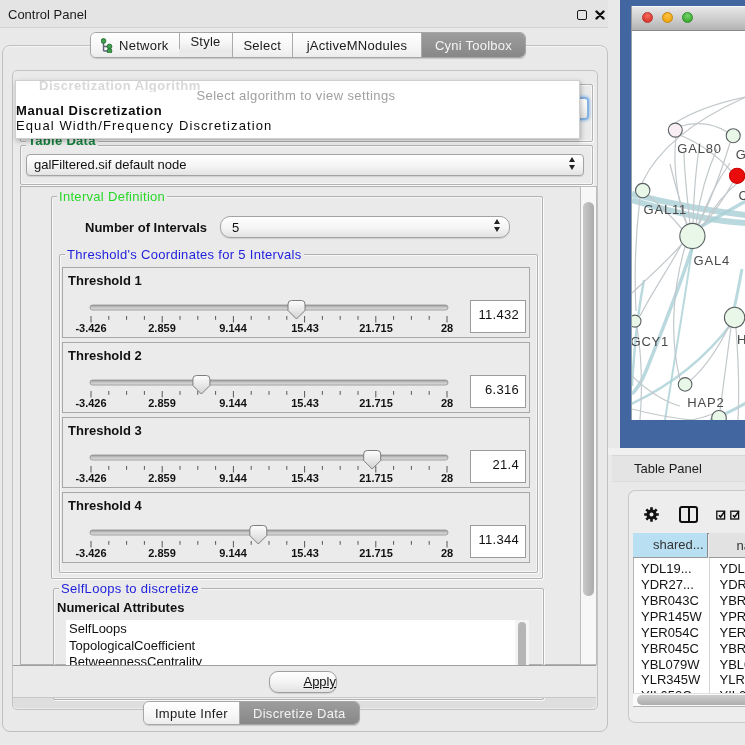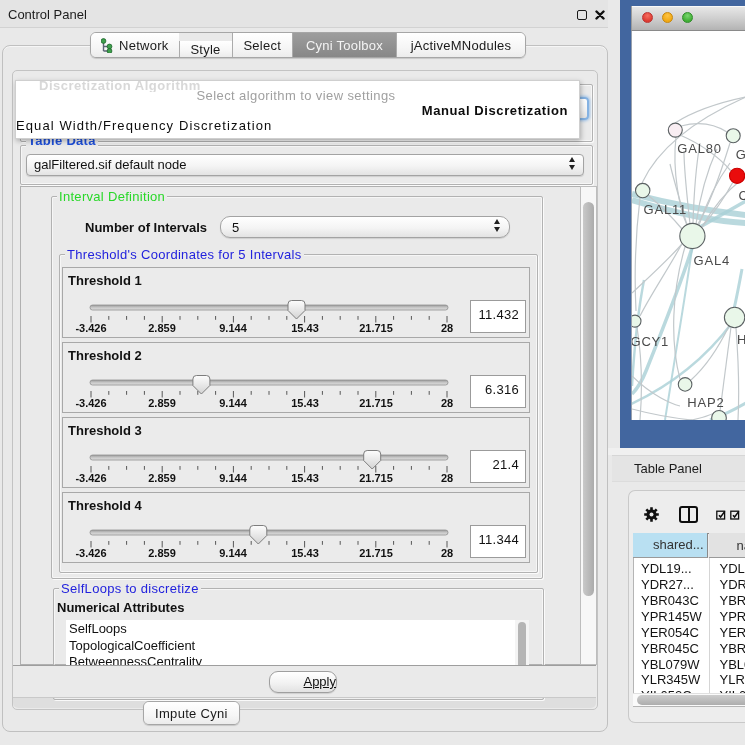--- a/index.html
+++ b/index.html
@@ -18,44 +18,44 @@
 
 <div class="abs" style="left:0;top:0;width:608px;height:27px;background:#e4e4e4;border-bottom:1px solid #d2d2d2;"></div>
 <div class="abs" style="left:8px;top:7px;font-size:13px;color:#1c1c1c;">Control Panel</div>
 <div class="abs" style="left:577px;top:10px;width:8px;height:8px;border:1.6px solid #1a1a1a;border-radius:2px;"></div>
 <svg class="abs" style="left:595px;top:10px" width="10" height="10" viewBox="0 0 10 10">
 <path d="M1.5 1.5 L8.5 8.5 M8.5 1.5 L1.5 8.5" stroke="#111" stroke-width="2.4" stroke-linecap="round"></path>
   </svg>
 <div class="abs" style="left:2px;top:45px;width:604px;height:685px;border:1px solid #c0c0c0;border-radius:8px;background:#e9e9e9;box-shadow:inset 0 1px 0 rgba(255,255,255,.6);"></div>
 <div class="abs" style="left:12px;top:70px;width:584px;height:638px;border:1px solid #c3c3c3;border-radius:5px;background:#eaeaea;"></div>
 <div class="abs" style="left:13px;top:698px;width:583px;height:10px;background:#dedede;border-radius:0 0 5px 5px;"></div>
-<div class="abs" style="left:90px;top:32px;height:24px;display:flex;border:1px solid #a6a6a6;border-radius:6px;overflow:hidden;box-shadow:0 1px 1px rgba(0,0,0,.15);align-items:flex-end;">
+<div class="abs" style="left:90px;top:32px;height:24px;display:flex;border:1px solid #a6a6a6;border-radius:6px;overflow:hidden;box-shadow:0 1px 1px rgba(0,0,0,.15);">
 <div style="width:87.5px;height:24px;background:linear-gradient(#ffffff,#f6f6f6 60%,#ececec);color:#1a1a1a;font-size:13px;letter-spacing:0.25px;display:flex;align-items:center;justify-content:center;box-sizing:border-box;"><svg width="13" height="15" viewBox="0 0 13 15" style="margin-right:5px;">
         <path d="M2.5 4 V13 M2.5 8.5 H7 M2.5 13 H7" stroke="#5c6675" stroke-width="1.4" fill="none"></path>
         <circle cx="2.5" cy="3" r="2.4" fill="#3ea04c" stroke="#1c6329" stroke-width="0.8"></circle>
         <circle cx="8.5" cy="8.5" r="2.4" fill="#3ea04c" stroke="#1c6329" stroke-width="0.8"></circle>
         <circle cx="8.5" cy="13" r="2.4" fill="#3ea04c" stroke="#1c6329" stroke-width="0.8"></circle>
       </svg>Network</div>
 <div style="width:53px;height:16px;border-left:1px solid #ababab;background:linear-gradient(#ffffff,#f6f6f6 60%,#ececec);color:#1a1a1a;font-size:13px;letter-spacing:0.25px;display:flex;align-items:center;justify-content:center;box-sizing:border-box;">Style</div>
 <div style="width:60.5px;height:24px;border-left:1px solid #ababab;background:linear-gradient(#ffffff,#f6f6f6 60%,#ececec);color:#1a1a1a;font-size:13px;letter-spacing:0.25px;display:flex;align-items:center;justify-content:center;box-sizing:border-box;">Select</div>
+<div style="width:129px;height:24px;border-left:1px solid #ababab;background:linear-gradient(#ffffff,#f6f6f6 60%,#ececec);color:#1a1a1a;font-size:13px;letter-spacing:0.25px;display:flex;align-items:center;justify-content:center;box-sizing:border-box;">jActiveMNodules</div>
 <div style="width:104px;height:24px;border-left:1px solid #ababab;background:linear-gradient(#9d9d9d,#878787);color:#f4f4f4;font-size:13px;letter-spacing:0.25px;display:flex;align-items:center;justify-content:center;box-sizing:border-box;">Cyni Toolbox</div>
-<div style="width:129px;height:24px;border-left:1px solid #ababab;background:linear-gradient(#ffffff,#f6f6f6 60%,#ececec);color:#1a1a1a;font-size:13px;letter-spacing:0.25px;display:flex;align-items:center;justify-content:center;box-sizing:border-box;">jActiveMNodules</div>
 </div>
 <div class="abs etch" style="left:20px;top:84px;width:571px;height:56px;"></div>
 <div class="abs combo" style="left:28px;top:97px;width:557px;height:19px;border:2px solid #85b2e2;box-shadow:0 0 3px 1px #9cc1e8;"></div>
 <div class="abs etch" style="left:20px;top:145px;width:571px;height:38px;"></div>
-<div class="gtitle" style="left:26px;top:134px;font-weight:bold;color:#1d4ed8;">Table Data</div>
+<div class="gtitle" style="left:26px;top:134px;font-weight:bold;color:#15803d;">Table Data</div>
 <div class="abs combo" style="left:26px;top:154px;width:556px;height:20px;"></div>
 <div class="abs t13" style="left:34px;top:157px;">galFiltered.sif default node</div>
 <span class="ar arup abs" style="left:569px;top:157px;"></span>
 <span class="ar ardn abs" style="left:569px;top:165px;"></span>
 <div class="abs" style="left:15px;top:80px;width:563px;height:57px;background:#ffffff;border:1px solid #cfcfcf;box-shadow:1px 2px 5px rgba(0,0,0,.28);"></div>
 <div class="abs" style="left:27px;top:78px;width:540px;height:14px;font-size:13px;font-weight:bold;letter-spacing:0.5px;color:#d8d8d8;overflow:hidden;margin-left:12px;">Discretization Algorithm</div>
 <div class="abs" style="left:15px;top:88px;width:562px;height:15px;font-size:13px;letter-spacing:0.4px;color:#a0a0a0;text-align:center;overflow:hidden;">Select algorithm to view settings</div>
-<div class="abs" style="left:16px;top:103px;width:552px;height:16px;font-size:13px;font-weight:bold;letter-spacing:0.6px;color:#0c0c0c;text-align:right;">Manual Discretization</div>
+<div class="abs" style="left:16px;top:103px;width:552px;height:16px;font-size:13px;font-weight:bold;letter-spacing:0.6px;color:#0c0c0c;">Manual Discretization</div>
 <div class="abs" style="left:16px;top:118px;width:552px;height:16px;font-size:13px;letter-spacing:1.1px;color:#0c0c0c;">Equal Width/Frequency Discretization</div>
 <div class="abs" style="left:20px;top:186px;width:560px;height:479px;border:1px solid #b0b0b0;border-right:none;background:#eaeaea;box-sizing:border-box;"></div>
 <div class="abs" style="left:580px;top:186px;width:17px;height:479px;background:#f7f7f7;border:1px solid #bdbdbd;box-sizing:border-box;"></div>
 <div class="abs" style="left:583px;top:202px;width:11px;height:394px;background:linear-gradient(90deg,#c9c9c9,#ababab);border-radius:6px;"></div>
 <div class="abs etch" style="left:51px;top:196px;width:490px;height:381px;"></div>
 <div class="gtitle" style="left:57px;top:190px;color:#28d828;">Interval Definition</div>
 <div class="abs b13" style="left:85px;top:220px;">Number of Intervals</div>
 <div class="abs combo" style="left:220px;top:216px;width:288px;height:20px;border-radius:10px;"></div>
 <div class="abs t13" style="left:232px;top:220px;">5</div>
 <span class="ar arup abs" style="left:494px;top:219px;"></span>
@@ -144,21 +144,22 @@
 <div class="abs b13" style="left:57px;top:600px;">Numerical Attributes</div>
 <div class="abs" style="left:66px;top:620px;width:449px;height:45px;background:#fff;"></div>
 <div class="abs t13" style="left:69px;top:621px;">SelfLoops</div>
 <div class="abs t13" style="left:69px;top:638px;">TopologicalCoefficient</div>
 <div class="abs t13" style="left:69px;top:654px;">BetweennessCentrality</div>
 <div class="abs" style="left:515px;top:620px;width:14px;height:45px;background:#f4f4f4;"></div>
 <div class="abs" style="left:518px;top:622px;width:8px;height:43px;background:#b5b5b5;border-radius:4px 4px 0 0;"></div>
 <div class="abs" style="left:13px;top:665px;width:583px;height:33px;background:#eaeaea;border-top:1px solid #9e9e9e;border-bottom:1px solid #c9c9c9;box-sizing:border-box;"></div>
 <div class="abs" style="left:269px;top:671px;width:66px;height:20px;border:1px solid #9f9f9f;border-radius:9px;background:linear-gradient(#ffffff,#f2f2f2 55%,#e2e2e2);text-align:right;line-height:19px;font-size:13px;color:#111;box-shadow:0 1px 1px rgba(0,0,0,.12);text-decoration:underline;">Apply</div>
 <div class="abs" style="left:143px;top:701px;height:22px;display:flex;border:1px solid #a6a6a6;border-radius:6px;overflow:hidden;box-shadow:0 1px 1px rgba(0,0,0,.15);">
-<div style="width:94.8px;height:22px;background:linear-gradient(#ffffff,#f6f6f6 60%,#ececec);color:#1a1a1a;font-size:13px;letter-spacing:0.3px;display:flex;align-items:center;justify-content:center;box-sizing:border-box;">Impute Cyni</div>
+<div style="width:94.8px;height:22px;background:linear-gradient(#ffffff,#f6f6f6 60%,#ececec);color:#1a1a1a;font-size:13px;letter-spacing:0.3px;display:flex;align-items:center;justify-content:center;box-sizing:border-box;">Impute Infer</div>
+<div style="width:120px;height:22px;border-left:1px solid #ababab;background:linear-gradient(#9d9d9d,#878787);color:#f4f4f4;font-size:13px;letter-spacing:0.3px;display:flex;align-items:center;justify-content:center;box-sizing:border-box;">Discretize Data</div>
 </div>
 <div class="abs" style="left:620px;top:0;width:125px;height:448px;background:#42669f;"></div>
 <div class="abs" style="left:608px;top:448px;width:137px;height:7px;background:#f0f0f0;"></div>
 <div class="abs" style="left:631px;top:6px;width:114px;height:25px;background:linear-gradient(#e9e9e9,#cdcdcd 55%,#b3b3b3);border-bottom:1px solid #8a8a8a;border-left:1px solid #9a9a9a;box-sizing:border-box;box-shadow:inset 0 1px 0 #f8f8f8;"></div>
 <div class="abs" style="left:641.5px;top:12px;width:11px;height:11px;border-radius:50%;background:radial-gradient(circle at 50% 30%,#f66d60,#dc3a30 70%);border:0.8px solid #b33;box-sizing:border-box;"></div>
 <div class="abs" style="left:661.5px;top:12px;width:11px;height:11px;border-radius:50%;background:radial-gradient(circle at 50% 30%,#fdc344,#f0a812 70%);border:0.8px solid #c8860a;box-sizing:border-box;"></div>
 <div class="abs" style="left:681.5px;top:12px;width:11px;height:11px;border-radius:50%;background:radial-gradient(circle at 50% 30%,#7ad66f,#3fae34 70%);border:0.8px solid #2f8c2a;box-sizing:border-box;"></div>
 <div class="abs" style="left:631px;top:31px;width:114px;height:389px;background:#ffffff;border-left:1px solid #98a0ad;box-sizing:border-box;overflow:hidden;text-align:center;">
 <svg width="114" height="389" viewBox="0 0 114 389" style="position:absolute;left:0;top:0;">
 <g fill="none" stroke="#a9cfd6" stroke-opacity="0.8">

